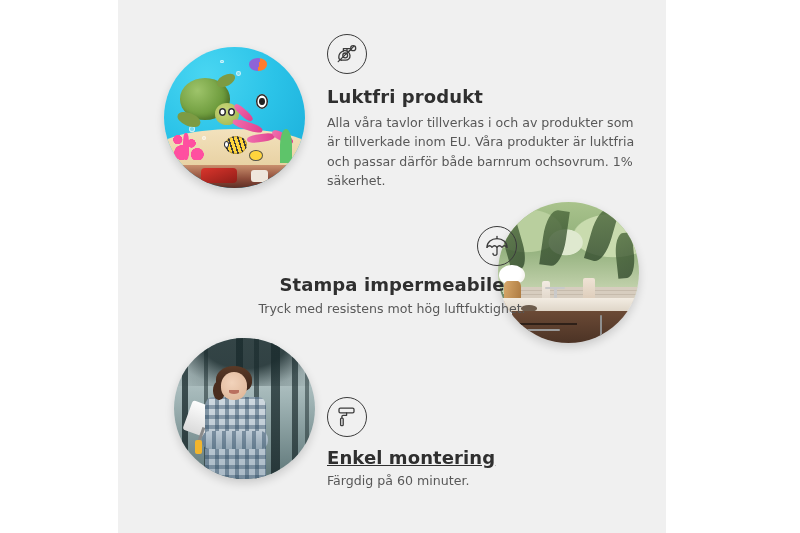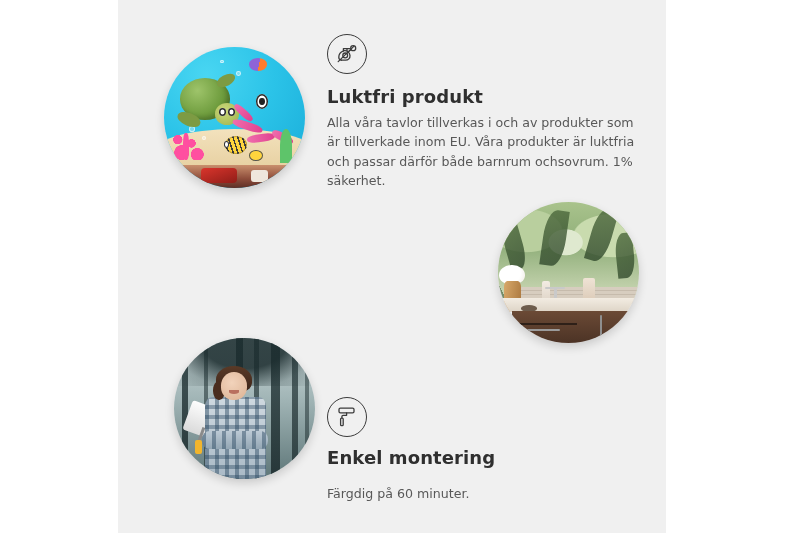--- a/index.html
+++ b/index.html
@@ -331,21 +331,21 @@
   .f1 .feat-title { margin-bottom: 6px; }
 
   
   .f2 { left: 102px; top: 226px; width: 344px; text-align: center; }
   .f2 .icon-circle { margin: 0 auto 8px auto; transform: translateX(105px); }
   .f2 .feat-title { margin-bottom: 4px; }
 
   
   .f3 { left: 209px; top: 397px; width: 300px; text-align: left; }
   .f3 .icon-circle { margin-bottom: 10px; }
-  .f3 .feat-title { margin-bottom: 16px; }
+  .f3 .feat-title { margin-bottom: 3px; text-decoration: underline; }
 </style>
 </head>
 <body>
 
 <div class="page">
   <div class="canvas">
 
     <div class="photo photo-sea">
       <div class="inner sea-bg">
         <div class="sea-sand"></div>
@@ -428,20 +428,34 @@
             <path d="M16.9 8.7l-1.6 1.3"></path>
             <circle cx="11.2" cy="14.4" r="2.4"></circle>
             <path d="M4.2 20.6L19.8 5.4"></path>
           </g>
         </svg>
       </div>
       <div class="feat-title">Luktfri produkt</div>
       <div class="feat-desc">Alla våra tavlor tillverkas i och av produkter som är tillverkade inom EU. Våra produkter är luktfria och passar därför både barnrum ochsovrum. 1% säkerhet.</div>
     </div>
 
+    <div class="feature f2">
+      <div class="icon-circle">
+        <svg width="26" height="26" viewBox="0 0 26 26" aria-hidden="true">
+          <g fill="none" stroke="#3b3b3b" stroke-width="1.3" stroke-linecap="round" stroke-linejoin="round">
+            <path d="M3 14.3C3 9.2 7.5 5.6 13 5.6s10 3.6 10 8.7"></path>
+            <path d="M3 14.3c1.7-2.1 3.6-2.1 5 0 1.7-2.1 3.4-2.1 5 0 1.6-2.1 3.3-2.1 5 0 1.6-2.1 3.4-2.1 5 0"></path>
+            <path d="M13 5.6V3.5"></path>
+            <path d="M13 14.3v6.1c0 1.1-.9 1.9-2 1.9s-2-.8-2-1.9"></path>
+          </g>
+        </svg>
+      </div>
+      <div class="feat-title">Stampa impermeabile</div>
+      <div class="feat-desc">Tryck med resistens mot hög luftfuktighet.</div>
+    </div>
 
     <div class="feature f3">
       <div class="icon-circle">
         <svg width="26" height="26" viewBox="0 0 26 26" aria-hidden="true">
           <g fill="none" stroke="#3b3b3b" stroke-width="1.3" stroke-linecap="round" stroke-linejoin="round">
             <rect x="5" y="4.2" width="15" height="4.6" rx="1.4"></rect>
             <path d="M12.6 8.8v2.5H9.1c-.7 0-1.2.5-1.2 1.2v1.2"></path>
             <rect x="6.6" y="14.1" width="2.6" height="7.6" rx="1"></rect>
           </g>
         </svg>

